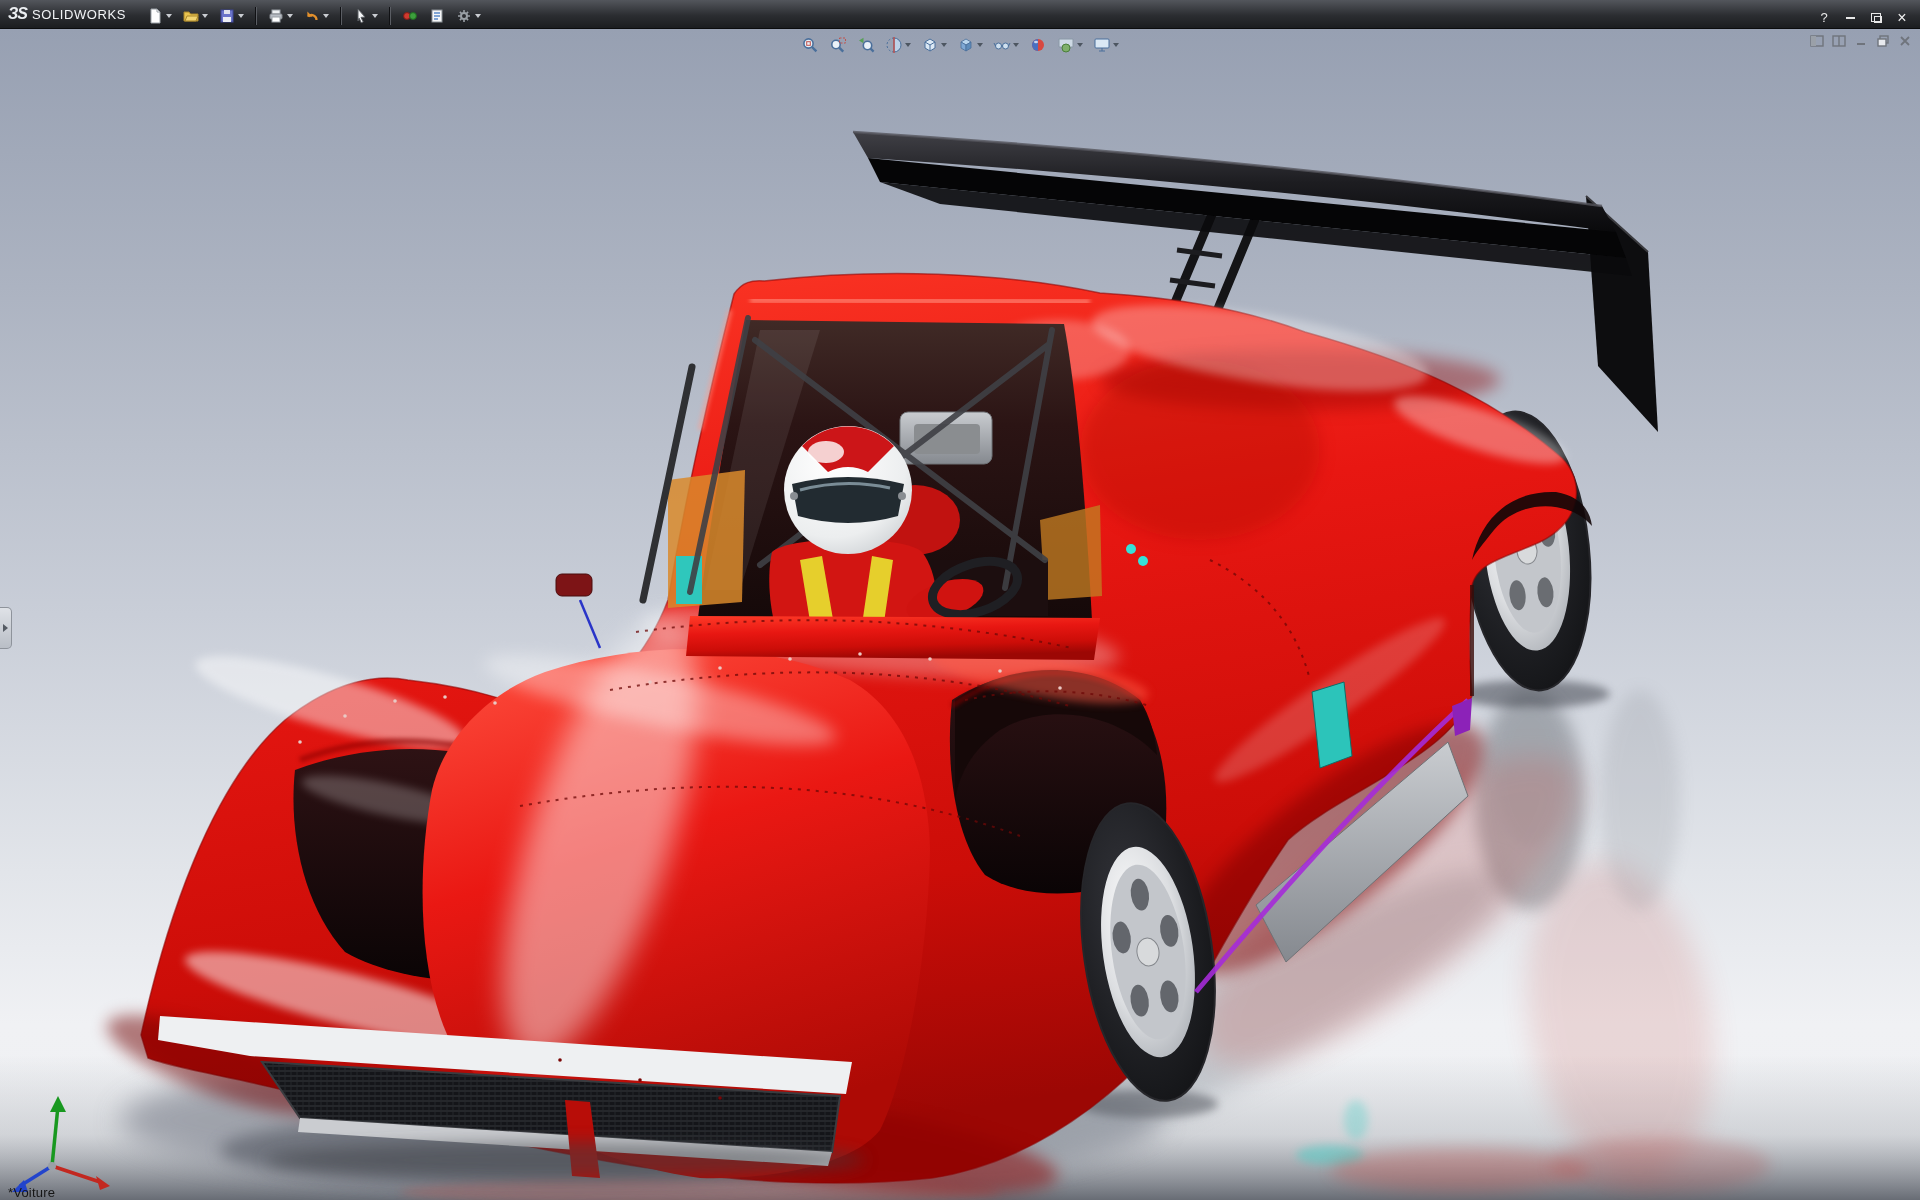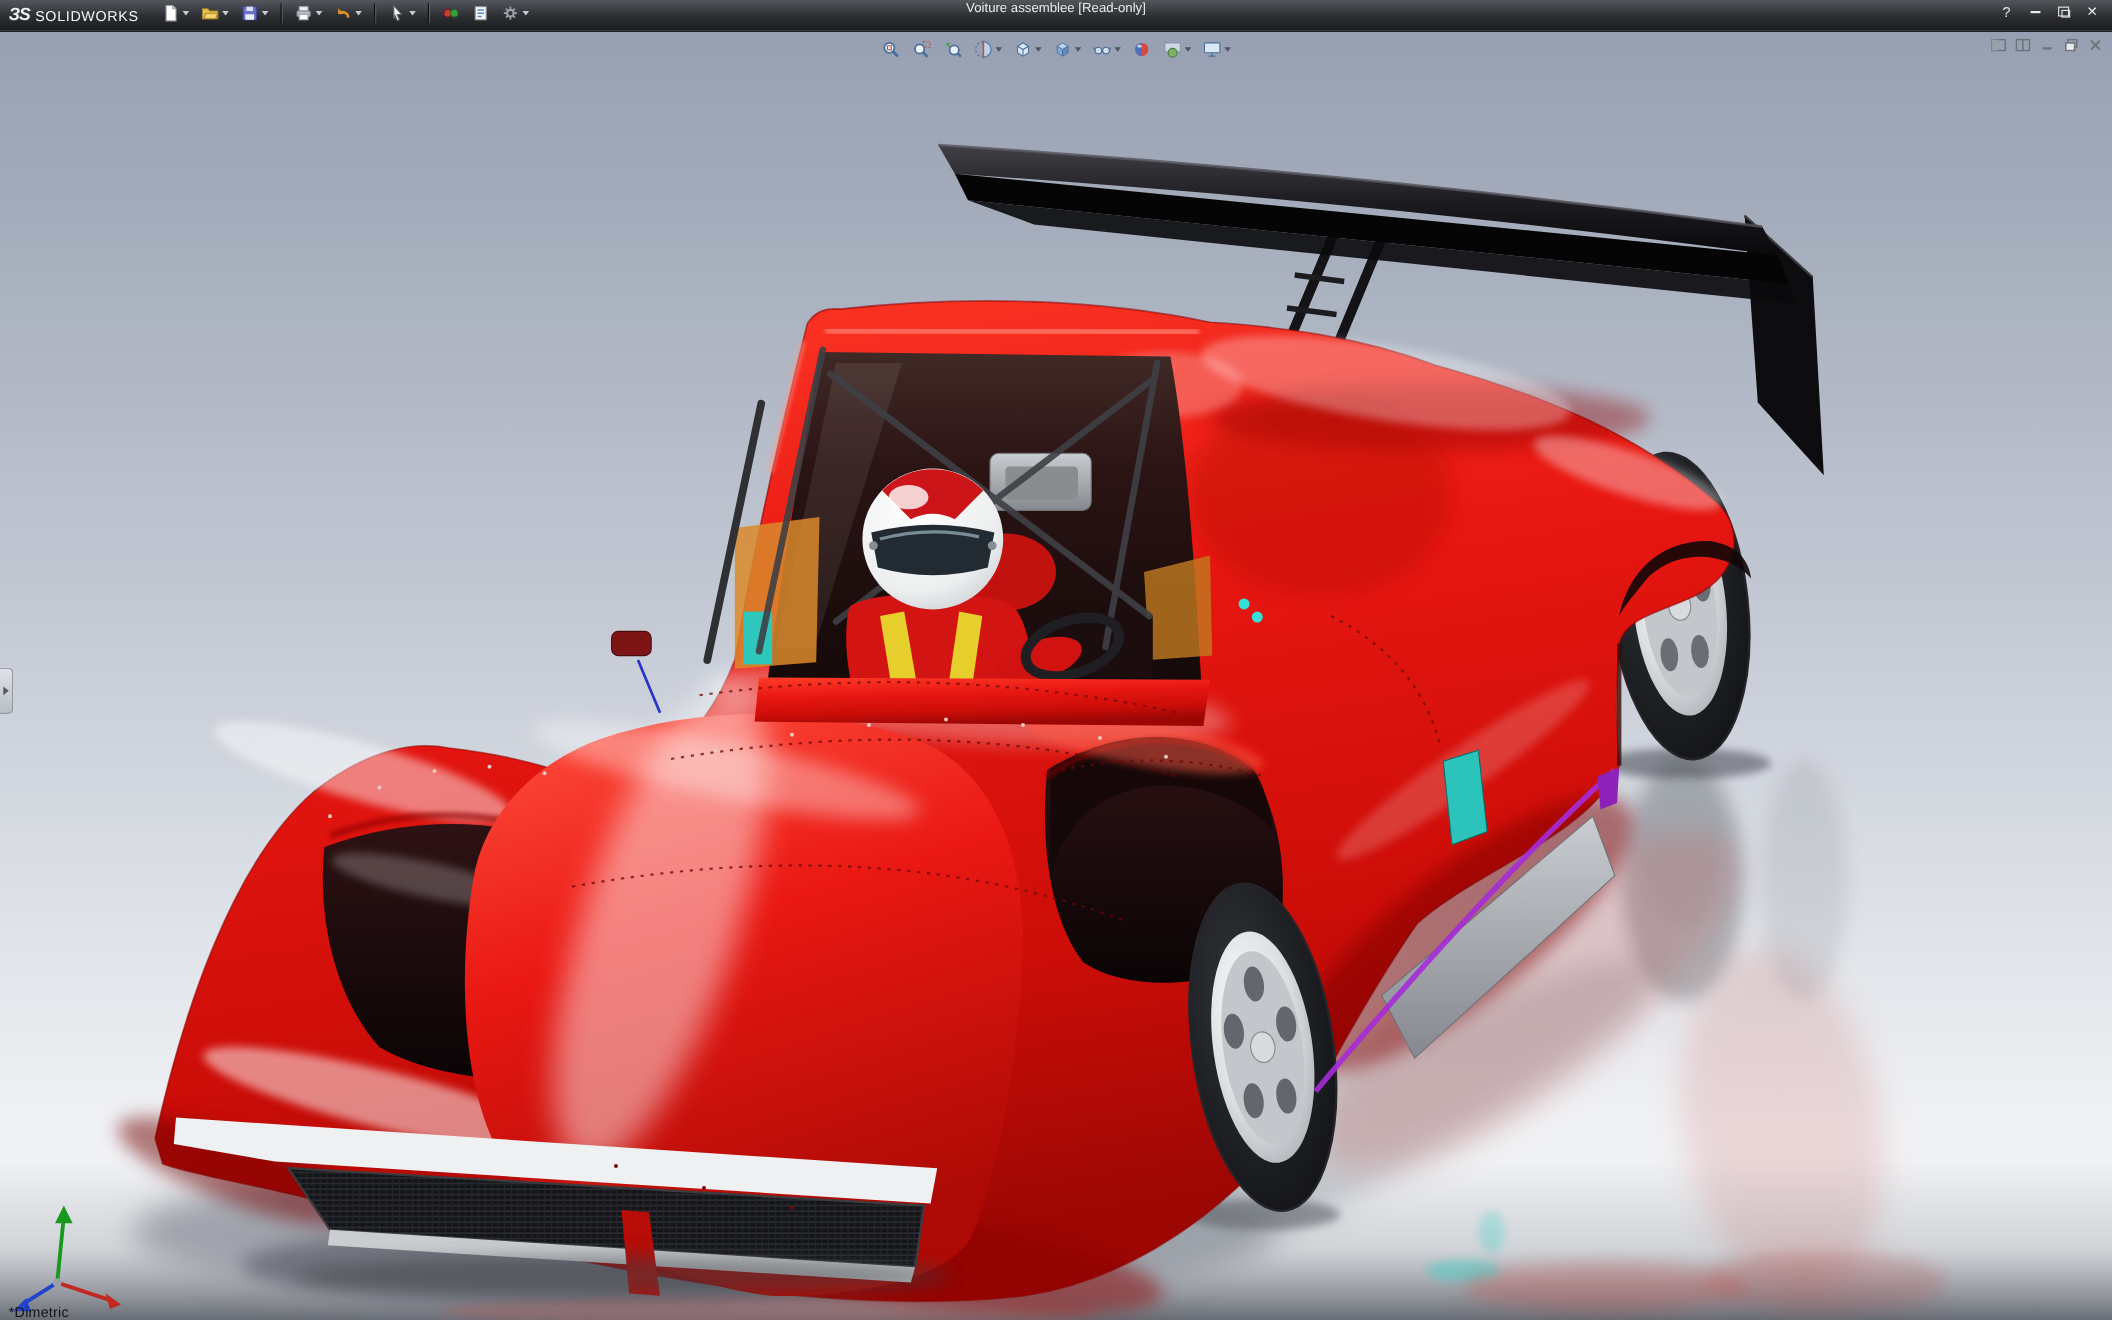--- a/index.html
+++ b/index.html
@@ -1,20 +1,20 @@
 <!DOCTYPE html>
 <html><head>
 <meta charset="utf-8">
 <style>
   *{margin:0;padding:0;box-sizing:border-box}
   html,body{width:1920px;height:1200px;overflow:hidden;font-family:"Liberation Sans",sans-serif;background:#222}
   .app{position:relative;width:1920px;height:1200px;background:#e8eaee;overflow:hidden}
 
   
-  .titlebar{position:absolute;top:0;left:0;right:0;height:29px;display:flex;align-items:flex-start;
+  .titlebar{position:absolute;top:0;left:0;right:0;height:29px;display:flex;align-items:flex-end;
     background:linear-gradient(#53565c,#2b2d31 55%,#1b1d20);color:#fff;z-index:30;border-bottom:1px solid #0b0c0e}
   .logo{display:flex;align-items:baseline;gap:5px;padding:0 16px 0 8px;height:100%;align-items:center}
   .logo-mark{font-weight:bold;font-style:italic;font-size:16px;color:#eceff2;letter-spacing:-1px}
   .logo-text{font-weight:normal;font-size:13px;letter-spacing:.6px;color:#f2f4f6}
   .tb-icons{display:flex;align-items:center;gap:1px}
   .tbtn{display:flex;align-items:center;gap:3px;background:transparent;border:1px solid transparent;
     padding:2px 4px;cursor:pointer;border-radius:2px;height:24px}
   .caret{width:0;height:0;border-left:3px solid transparent;border-right:3px solid transparent;border-top:4px solid #c9ccd1}
   .tb-sep{width:2px;height:18px;border-left:1px solid #101114;border-right:1px solid #5a5d63;margin:0 5px}
   .tb-title{position:absolute;left:0;right:0;text-align:center;font-size:12px;color:#e8eaec;pointer-events:none}
@@ -118,21 +118,20 @@
       </button>
       <button class="tbtn" title="Options">
         <svg width="16" height="16" viewBox="0 0 16 16">
             <circle cx="8" cy="8" r="3" fill="none" stroke="#9aa0a6" stroke-width="2"></circle>
             <path d="M8 2v2.6M8 11.4V14M2 8h2.6M11.4 8H14M3.9 3.9l1.8 1.8M10.3 10.3l1.8 1.8M12.1 3.9l-1.8 1.8M5.7 10.3l-1.8 1.8" stroke="#9aa0a6" stroke-width="1.6"></path>
           </svg>
         <span class="caret"></span>
       </button>
     </div>
 
-    <div class="tb-title">Voiture assemblee [Read-only]</div>
 
     <div class="tb-right">
       <button class="winbtn" title="Help">?</button>
       <button class="winbtn" title="Minimize">
           <span class="ico-min"></span>
         </button>
       <button class="winbtn" title="Restore">
           <span class="ico-restore">
             <i></i>
           </span>
@@ -536,15 +535,15 @@
         <svg width="14" height="12" viewBox="0 0 14 12">
             <path d="M3 2l8 8M11 2l-8 8" stroke="#6f747c" stroke-width="1.8"></path>
           </svg>
       </button>
     </div>
 
     <div class="panel-tab" title="Expand FeatureManager">
       <span class="arrow"></span>
     </div>
 
-    <div class="view-label">*Dimetric</div>
+    <div class="view-label">*Voiture</div>
   </div>
 </div>
 
 </body></html>

